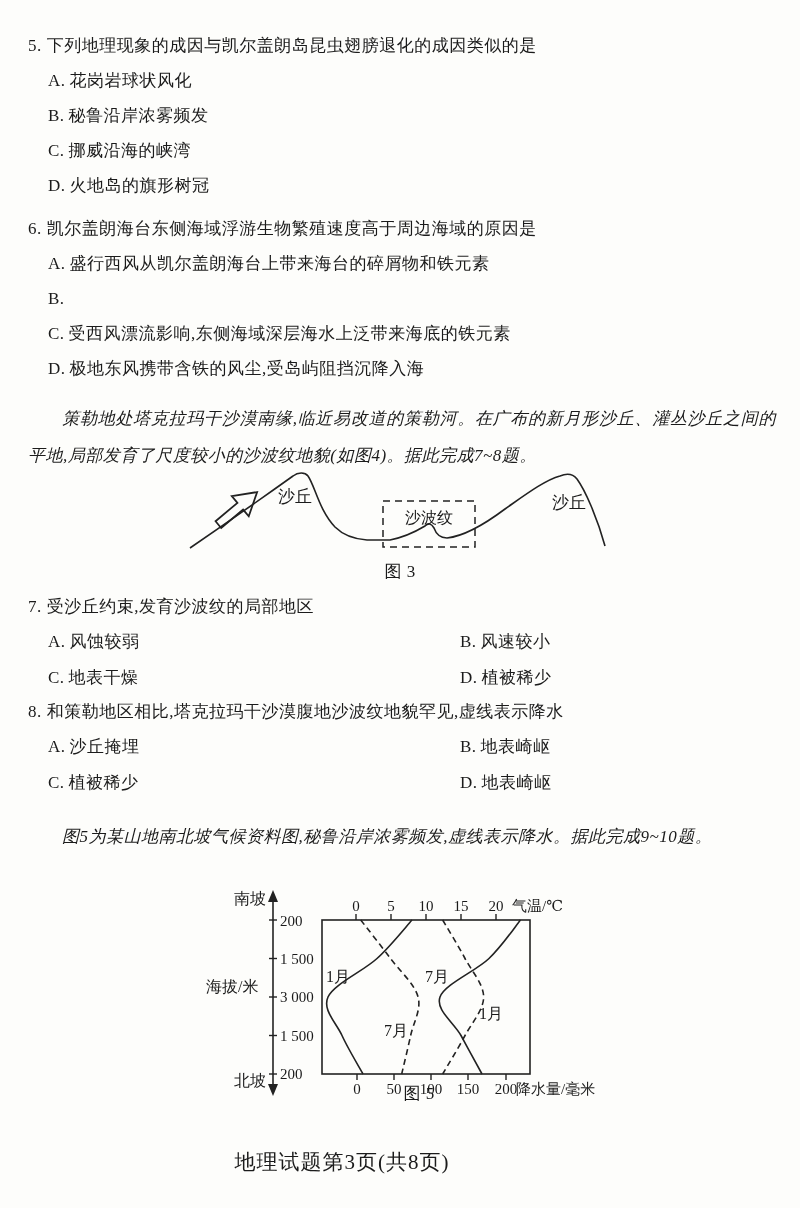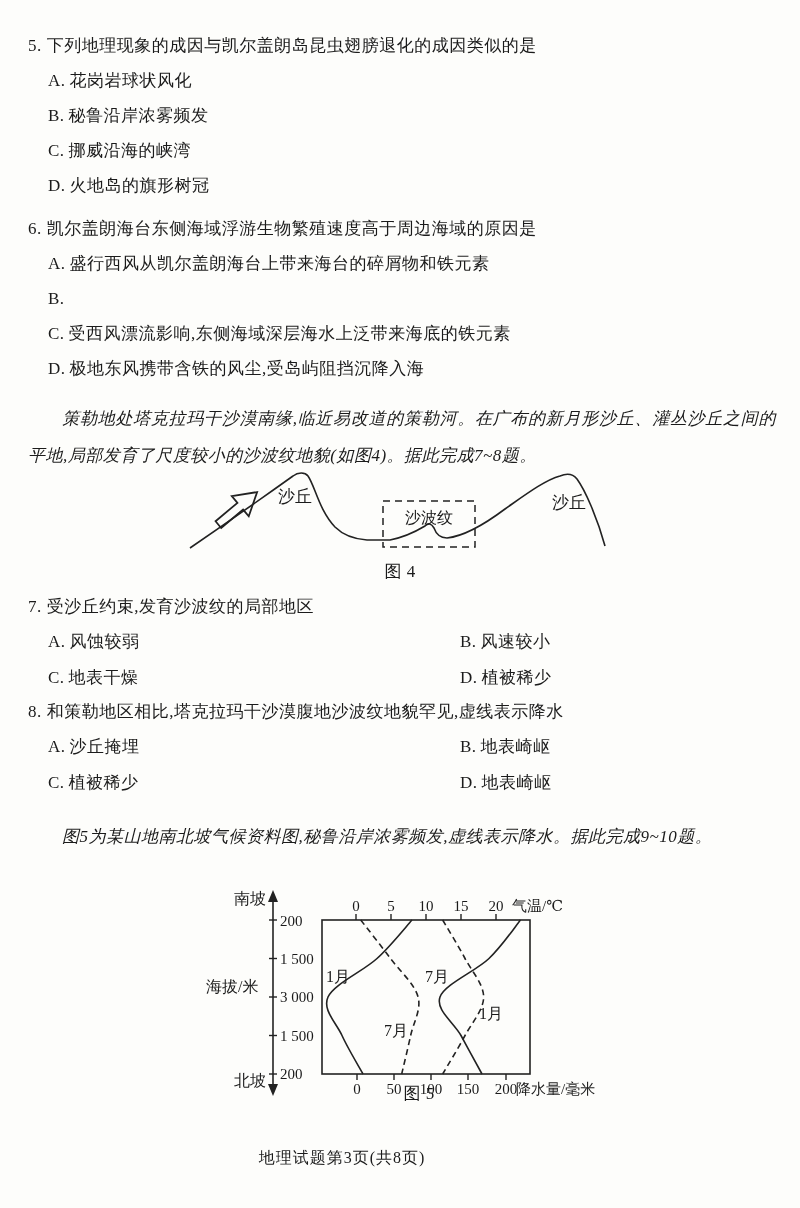--- a/index.html
+++ b/index.html
@@ -13,21 +13,21 @@
   .abs{position:absolute;}
   .question .stem{display:flex;line-height:20px;}
   .question .qnum{flex:0 0 auto;margin-right:5px;}
   .opt{display:flex;line-height:20px;margin-top:15px;margin-left:20px;}
   .opt .olabel{flex:0 0 auto;margin-right:4px;}
   .optgrid{display:grid;grid-template-columns:412px auto;margin-top:15px;}
   .optgrid .opt{margin-top:0;}
   .passage{font-style:italic;line-height:37px;text-align:justify;font-family:Liberation Serif, serif;}
   .passage .indent{display:inline-block;width:2em;}
   .caption{width:800px;text-align:center;font-size:17px;}
-  .footer{width:684px;text-align:center;font-size:16px;letter-spacing:1px;}
+  .footer{width:684px;text-align:center;font-size:21px;letter-spacing:1px;}
   svg text{font-family:"Liberation Serif","DejaVu Serif",serif;fill:#1b1b1b;letter-spacing:0;}
   .ln{fill:none;stroke:#222;stroke-width:1.6;}
   .ln.dashed{stroke-dasharray:6 4;}
   .axis{stroke:#222;stroke-width:1.6;fill:none;}
   .tick{stroke:#222;stroke-width:1.4;}
 </style>
 </head>
 <body>
 
 <div class="page">
@@ -98,21 +98,21 @@
       C 280 74, 300 62, 320 47
       C 340 33, 360 18, 375 14
       C 382 11, 388 12, 392 17
       C 400 28, 412 55, 420 84"></path>
 
     <rect x="198" y="39" width="92" height="46" fill="none" stroke="#222" stroke-width="1.5" stroke-dasharray="7 5"></rect>
     <text x="110" y="40" font-size="17" text-anchor="middle">沙丘</text>
     <text x="384" y="46" font-size="17" text-anchor="middle">沙丘</text>
     <text x="244" y="61" font-size="16" text-anchor="middle">沙波纹</text>
   </svg>
-  <div class="caption abs" style="top:560px;">图 4</div>
+  <div class="caption abs" style="top:560px;">图 3</div>
 
   <section class="question abs" style="left:28px;top:597px;width:744px;">
     <div class="stem">
       <span class="qnum">7.</span>
       <span>受沙丘约束,发育沙波纹的局部地区</span>
     </div>
     <div class="optgrid">
       <div class="opt">
           <span class="olabel">A.</span>
           <span>风蚀较弱</span>

